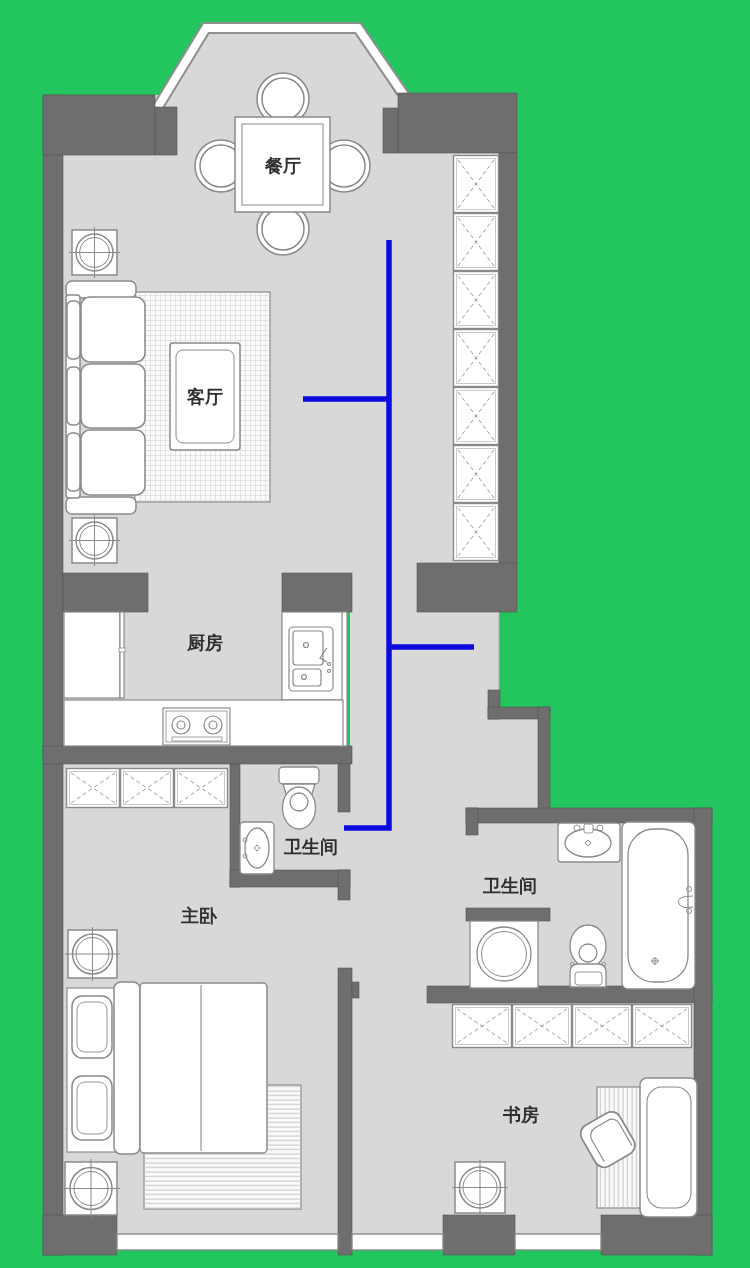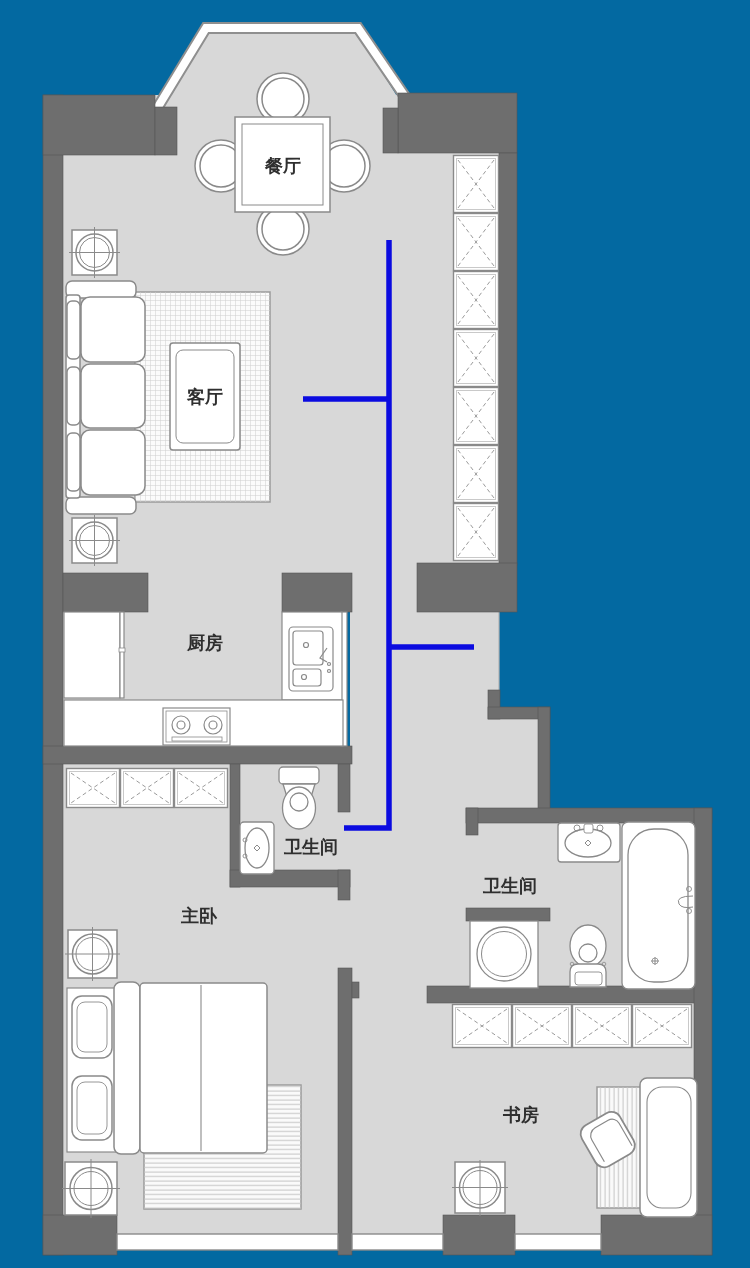--- a/index.html
+++ b/index.html
@@ -1,16 +1,16 @@
 <!DOCTYPE html>
 <html><head>
 <meta charset="utf-8">
 <style>
   html,body{margin:0;padding:0;background:#ffffff;}
-  .stage{position:relative;width:750px;height:1268px;background:#0369a1;overflow:hidden;}
+  .stage{position:relative;width:750px;height:1268px;background:#22c55e;overflow:hidden;}
   svg{display:block;}
   text.room-label{font-family:"Liberation Sans","DejaVu Sans",sans-serif;font-weight:bold;font-size:18px;text-anchor:middle;}
 </style>
 </head>
 <body>
 
 <div class="stage">
 <svg width="750" height="1268" viewBox="0 0 750 1268">
 
   <defs>

